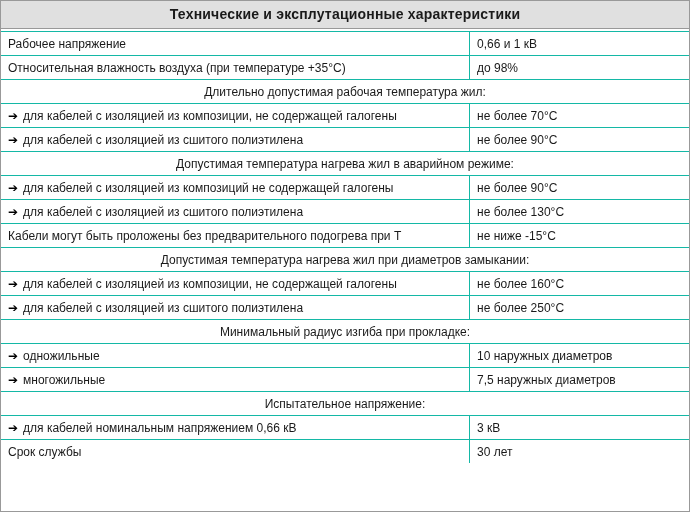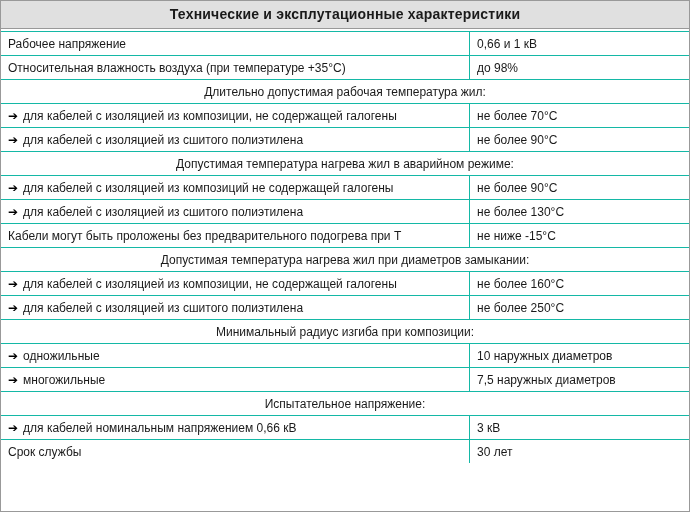--- a/index.html
+++ b/index.html
@@ -107,21 +107,21 @@
       </tr>
       <tr>
         <td class="col-label"><span class="arrow-icon">➔</span><span>для кабелей с изоляцией из композиции, не содержащей галогены</span></td>
         <td class="col-value">не более 160°С</td>
       </tr>
       <tr>
         <td class="col-label"><span class="arrow-icon">➔</span><span>для кабелей с изоляцией из сшитого полиэтилена</span></td>
         <td class="col-value">не более 250°С</td>
       </tr>
       <tr class="section-row">
-        <td colspan="2">Минимальный радиус изгиба при композиции:</td>
+        <td colspan="2">Минимальный радиус изгиба при прокладке:</td>
       </tr>
       <tr>
         <td class="col-label"><span class="arrow-icon">➔</span><span>одножильные</span></td>
         <td class="col-value">10 наружных диаметров</td>
       </tr>
       <tr>
         <td class="col-label"><span class="arrow-icon">➔</span><span>многожильные</span></td>
         <td class="col-value">7,5 наружных диаметров</td>
       </tr>
       <tr class="section-row">

